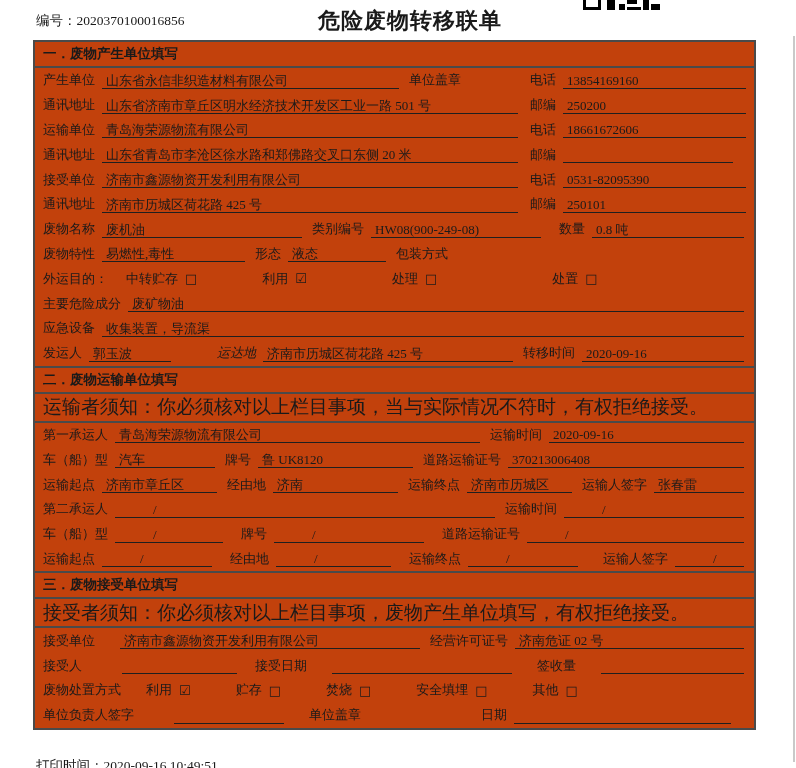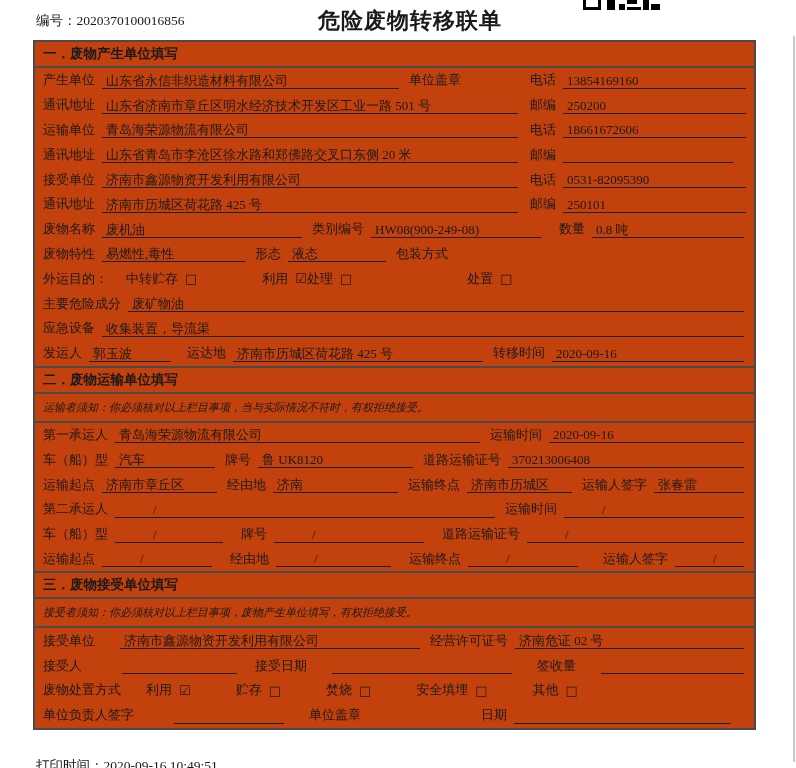--- a/index.html
+++ b/index.html
@@ -17,33 +17,33 @@
     position:absolute;left:33px;top:40px;width:723px;box-sizing:border-box;
     border:2px solid #4a4a4a;background:#c2410c;
   }
   .sec-hdr{
     height:24px;display:flex;align-items:center;padding:0 8px;
     font-weight:bold;font-size:13.5px;border-bottom:2px solid #4a4a4a;
   }
   .sec-top{border-top:2px solid #4a4a4a;}
   .notice{
     height:27px;display:flex;align-items:center;padding:0 8px;
-    font-size:11px;border-bottom:2px solid #4a4a4a;font-style:italic;
+    font-size:19px;border-bottom:2px solid #4a4a4a;
   }
   .row{height:24.8px;display:flex;align-items:center;padding:0 8px;font-size:13px;}
   .lbl{white-space:nowrap;flex:none;}
   .u{
     border-bottom:1px solid #1f1f1f;height:17px;line-height:17px;
     padding:0 4px;margin-left:7px;white-space:nowrap;overflow:hidden;
     flex:none;box-sizing:border-box;
   }
   .uf{flex:1 1 auto;margin-right:2px;}
   .ml10{margin-left:10px;} .ml18{margin-left:18px;} .ml25{margin-left:25px;}
-  .ml30{margin-left:16px;} .ml40{margin-left:40px;} .ml45{margin-left:45px;}
-  .ml65{margin-left:65px;} .ml85{} .ml115{margin-left:115px;}
+  .ml30{margin-left:46px;font-style:italic;} .ml40{margin-left:40px;} .ml45{margin-left:45px;}
+  .ml65{margin-left:65px;} .ml85{margin-left:85px;} .ml115{margin-left:115px;}
   .mla{margin-left:auto;}
   .bx{font-family:"DejaVu Sans",sans-serif;font-size:13px;margin-left:7px;flex:none;}
   .cbl{white-space:nowrap;flex:none;}
   .slash{padding-left:38px;}
   .print-time{position:absolute;left:36px;top:757px;font-size:13.5px;white-space:nowrap;}
 </style>
 </head>
 <body>
 
 <div class="serial"><span>编号：</span><span>2020370100016856</span></div>

